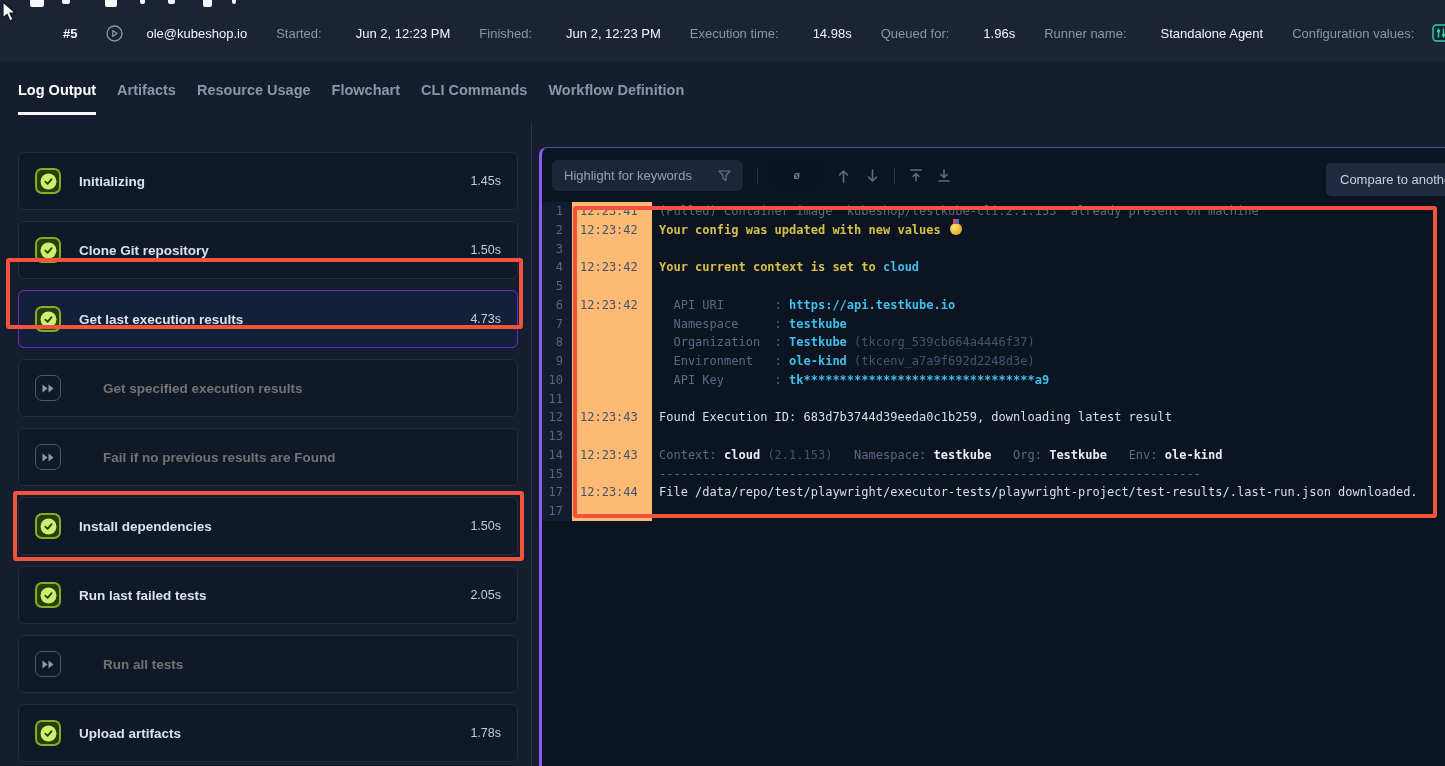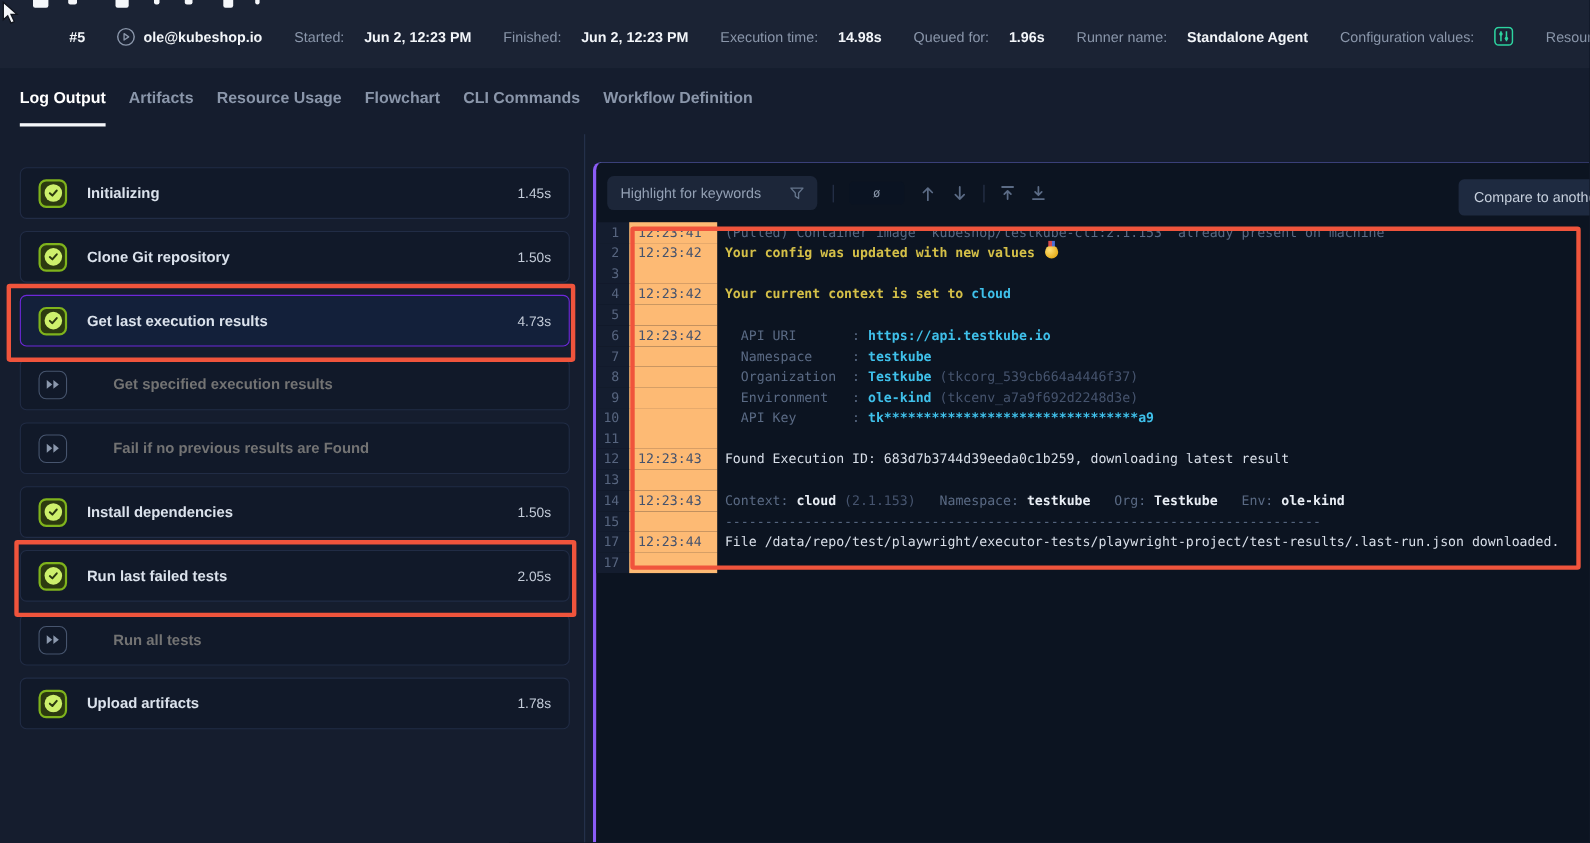--- a/index.html
+++ b/index.html
@@ -13,34 +13,34 @@
   
   .top-strip { position:absolute; top:0; left:0; width:1445px; height:62px; background:#1b2334; }
   .title-frag { position:absolute; top:0; background:#f5f7fa; border-radius:0 0 2px 2px; }
   .cursor-arrow { position:absolute; left:1px; top:1px; z-index:50; }
   .header-meta {
     position:absolute; left:63px; top:24px; display:flex; align-items:center; gap:29px;
     font-size:13px; white-space:nowrap;
   }
   .meta-item { display:flex; align-items:center; gap:18px;justify-content:center; }
   .meta-label { color:#8a96aa; }
-  .meta-value { color:#f2f5f9; font-weight:700; }
+  .meta-value { color:#f2f5f9; font-weight:400;margin-left:16px; }
   .exec-number { color:#f2f5f9; font-weight:700; }
   .trigger-wrap { display:flex; align-items:center; gap:7px; }
   .icon-inline { display:inline-flex; align-items:center; }
 
   
   .tabs { position:absolute; left:18px; top:82px; display:flex; gap:21px; font-size:14.5px; }
   .tab { color:#8a96aa; font-weight:700; padding-bottom:14px; cursor:pointer; }
   .tab.active { color:#ffffff; border-bottom:3px solid #f5f7fa; }
 
   
   .steps-list { position:absolute; left:18px; top:152px; width:500px; }
   .step-card {
-    height:47px; margin-bottom:11px; background:#111929;
+    height:58px; margin-bottom:11px; background:#111929;
     border:1px solid #212c45; border-radius:6px;
     display:flex; align-items:center; padding:0 16px;
   }
   .step-card.selected { background:#13203a; border:1px solid #6d28d9; }
   .step-status { width:26px; height:26px; border-radius:7px; margin-right:18px;
     display:flex; align-items:center; justify-content:center; flex:none; }
   .step-status.passed { background:#2c3a10; border:2px solid #7fb31c; }
   .step-status.skipped { background:transparent; border:1.5px solid #47556e; }
   .step-label { font-size:13.5px; font-weight:700; color:#dbe2ec; flex:1; }
   .step-card.skipped-card .step-label { color:#737373; font-weight:700;margin-left:24px; }

